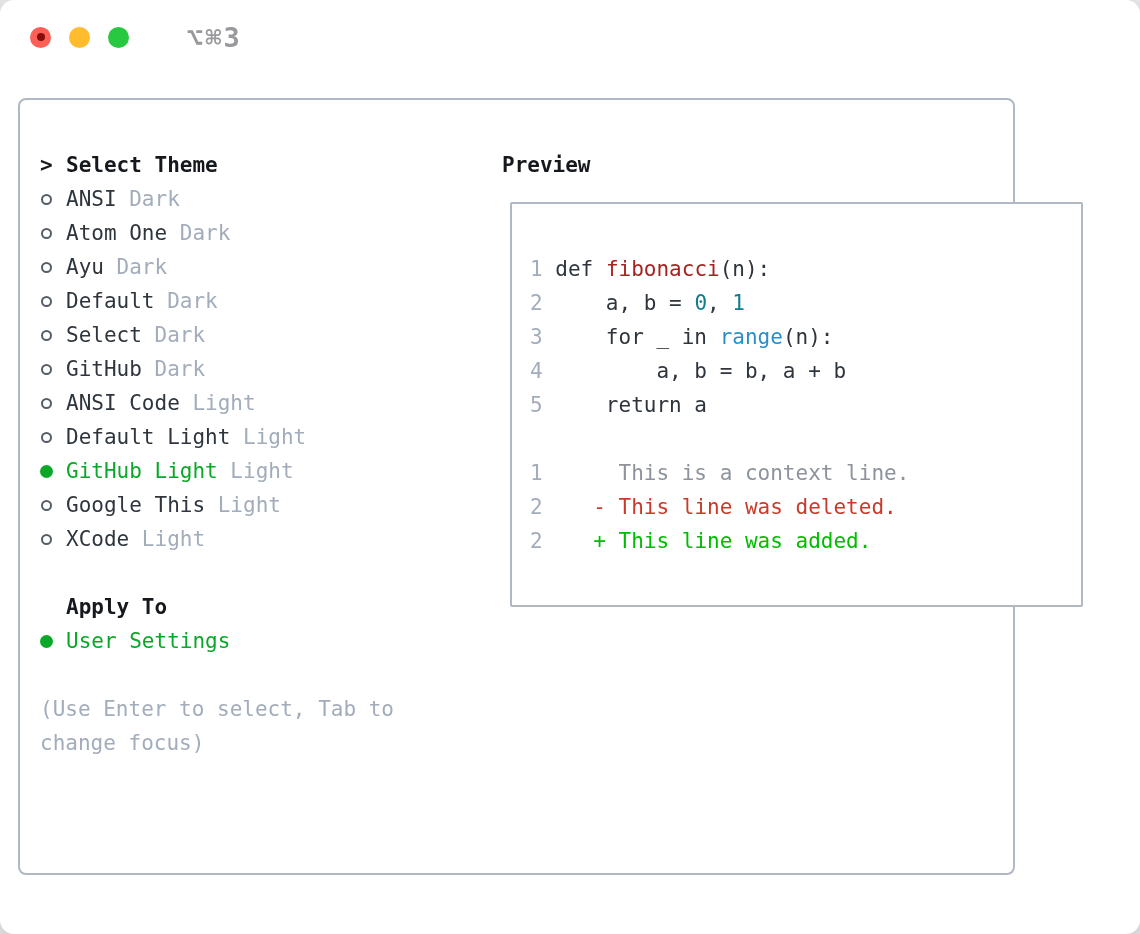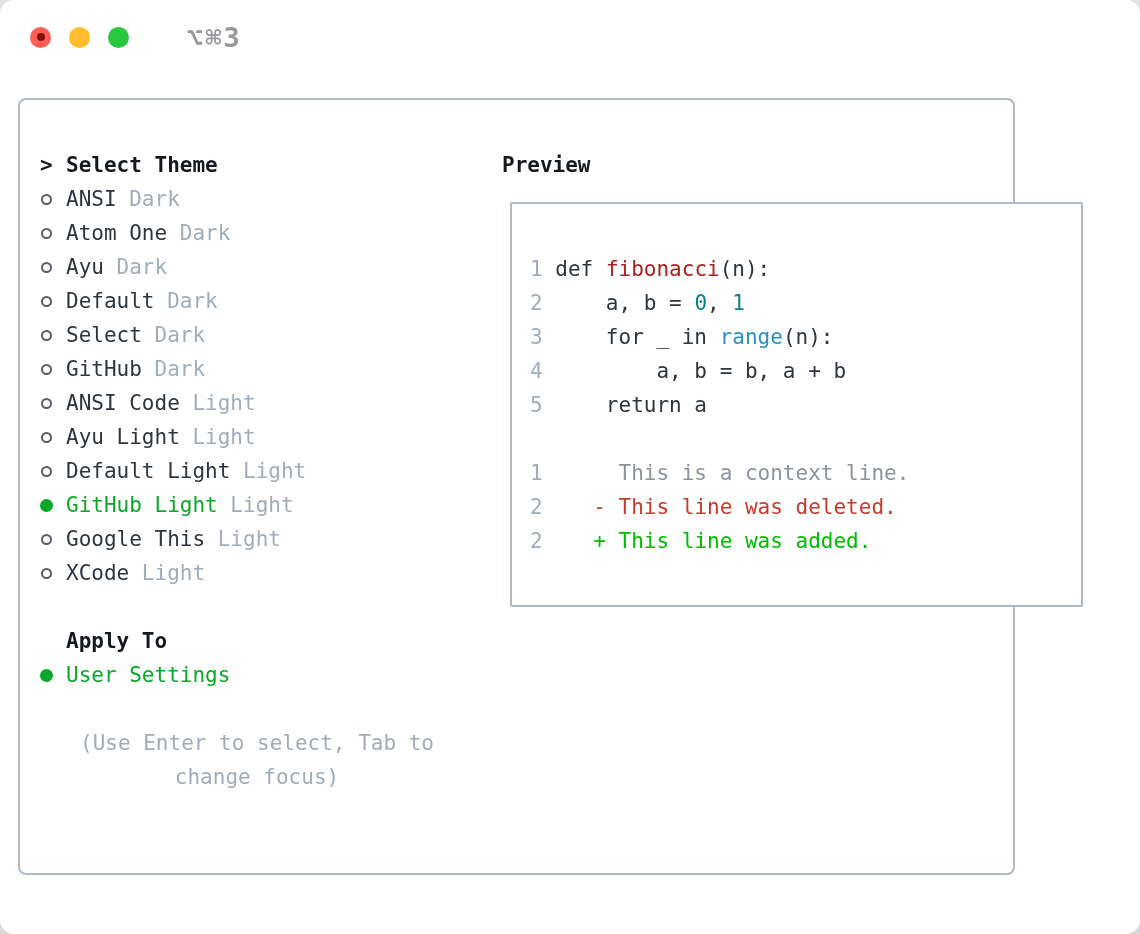--- a/index.html
+++ b/index.html
@@ -32,21 +32,21 @@
   .hdr{font-weight:bold;color:var(--header-black,#15181c);}
   .circle{width:11px;height:11px;border-radius:50%;box-sizing:border-box;
           border:2px solid var(--circle-gray,#565e68);margin-left:1px;}
   .circle.filled{border:none;width:13px;height:13px;margin-left:0;
           background:var(--selected-green,#0aa828);}
   .opt-label{white-space:pre;}
   .opt-name{color:var(--text-dark,#2e353d);}
   .opt-name.sel{color:var(--selected-green,#0aa828);}
   .variant{color:var(--muted-gray,#a2acba);}
   .hint{width:434px;font-size:21px;line-height:34px;
-        color:var(--muted-gray,#a2acba);text-align:center;}
+        color:var(--muted-gray,#a2acba);}
 
   
   .preview-title{height:34px;line-height:34px;font-size:21px;font-weight:bold;
         color:var(--header-black,#15181c);}
   .preview-box{box-sizing:border-box;margin:20px 0 0 8px;width:573px;height:405px;
         border:2px solid var(--border-gray,#b0b8c1);border-radius:2px;
         padding:48px 10px 0 18px;background:#fff;}
   .code-line{white-space:pre;height:34px;line-height:34px;font-size:21px;}
   .ln{color:var(--muted-gray,#a2acba);}
   .seg-text{color:var(--text-dark,#2e353d);}
@@ -121,26 +121,20 @@
           <div class="row">
             <span class="marker">
               <span class="circle"></span>
             </span>
             <span class="opt-label"><span class="opt-name">ANSI Code</span><span class="variant"> Light</span></span>
           </div>
           <div class="row">
             <span class="marker">
               <span class="circle"></span>
             </span>
-            <span class="opt-label"><span class="opt-name">Ayu Light</span><span class="variant"> Light</span></span>
-          </div>
-          <div class="row">
-            <span class="marker">
-              <span class="circle"></span>
-            </span>
             <span class="opt-label"><span class="opt-name">Default Light</span><span class="variant"> Light</span></span>
           </div>
           <div class="row">
             <span class="marker">
               <span class="circle filled"></span>
             </span>
             <span class="opt-label"><span class="opt-name sel">GitHub Light</span><span class="variant"> Light</span></span>
           </div>
           <div class="row">
             <span class="marker">

